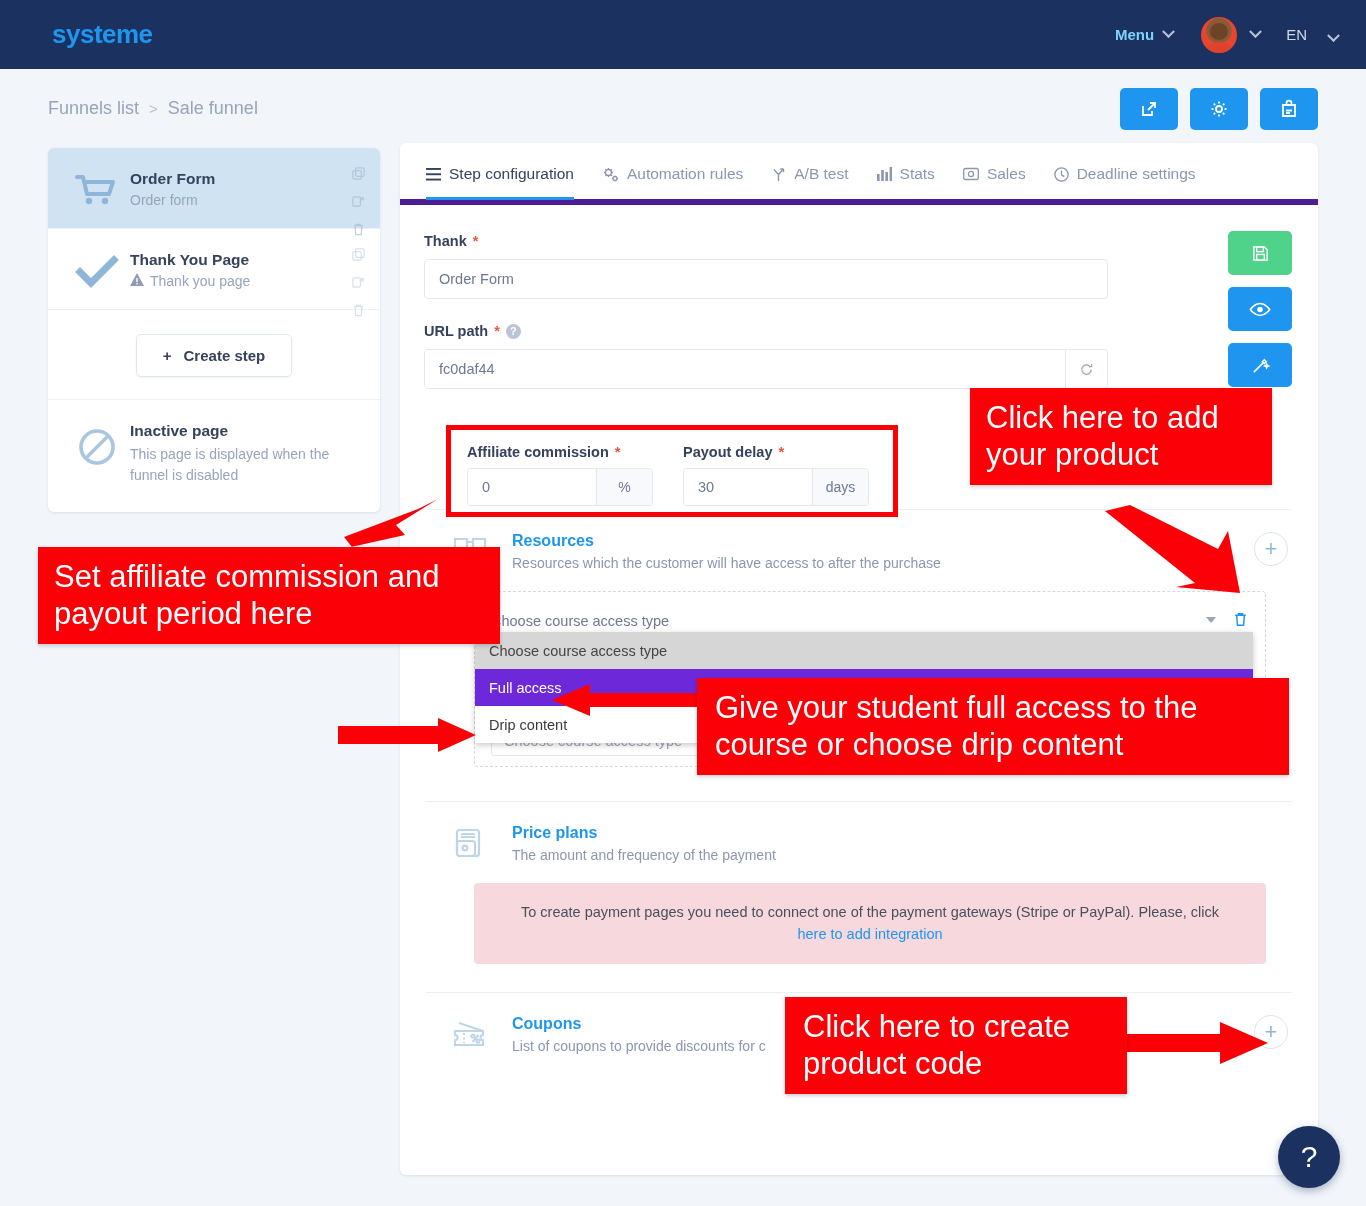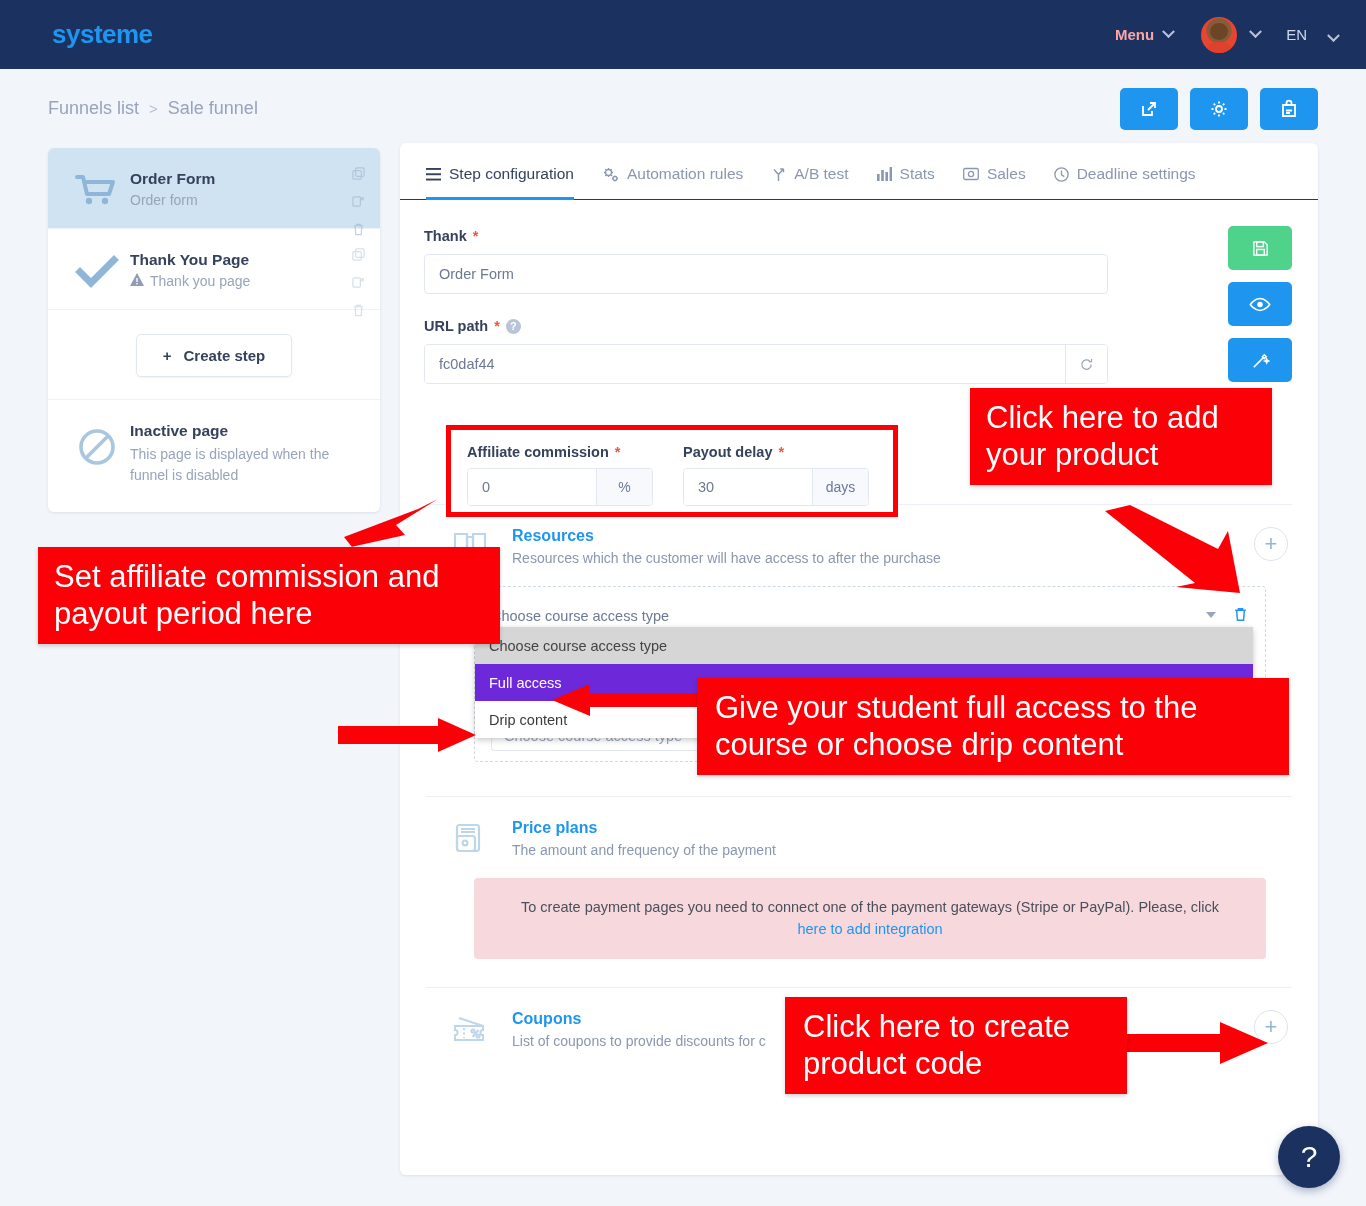--- a/index.html
+++ b/index.html
@@ -19,21 +19,21 @@
     background:#1b3160; display:flex; align-items:center;
   }
   .brand{
     margin-left:52px; font-size:26px; font-weight:bold; color:#1e96f0;
     letter-spacing:-0.5px;
   }
   .nav-right{
     margin-left:auto; margin-right:28px; display:flex; align-items:center; gap:0px;
   }
   .menu-item{
-    color:#fca5a5; font-size:15px; font-weight:bold; display:flex; align-items:center; gap:10px;
+    color:#7dd3fc; font-size:15px; font-weight:bold; display:flex; align-items:center; gap:10px;
     margin-right:28px; cursor:pointer;
   }
   .caret{
     display:inline-block; width:9px; height:9px;
     border-right:2px solid #b9c4d8; border-bottom:2px solid #b9c4d8;
     transform:rotate(45deg) translate(-2px,-2px);
   }
   .avatar{
     width:36px; height:36px; border-radius:50%;
     background:radial-gradient(circle at 50% 38%, #8a5a39 0 42%, #e8452f 46% 100%);
@@ -97,21 +97,21 @@
   }
   .inactive{ display:flex; align-items:flex-start; padding:22px 16px 26px 16px; }
 
   
   .main{
     position:absolute; left:400px; top:143px; width:918px; height:1032px;
     background:#fff; border-radius:6px; box-shadow:0 1px 3px rgba(30,50,90,.10);
   }
   .tabs{
     display:flex; align-items:center; gap:28px; padding:22px 26px 0 26px;
-    border-bottom:1px solid #4c1d95; position:relative;
+    border-bottom:6px solid #4c1d95; position:relative;
   }
   .tab{
     font-size:15.5px; color:#8b97ae; padding-bottom:14px; display:flex; align-items:center; gap:8px;
     cursor:pointer; border-bottom:3px solid transparent; margin-bottom:-1px;
   }
   .tab.active{ color:#36425c; border-bottom-color:#1e96f0; font-weight:normal;}
   .tab svg{ display:block; }
 
   .form{ padding:28px 26px 0 24px; position:relative;}
   .flabel{ font-size:14.5px; font-weight:bold; color:#36425c; margin-bottom:10px; display:flex; align-items:center; gap:6px;}

